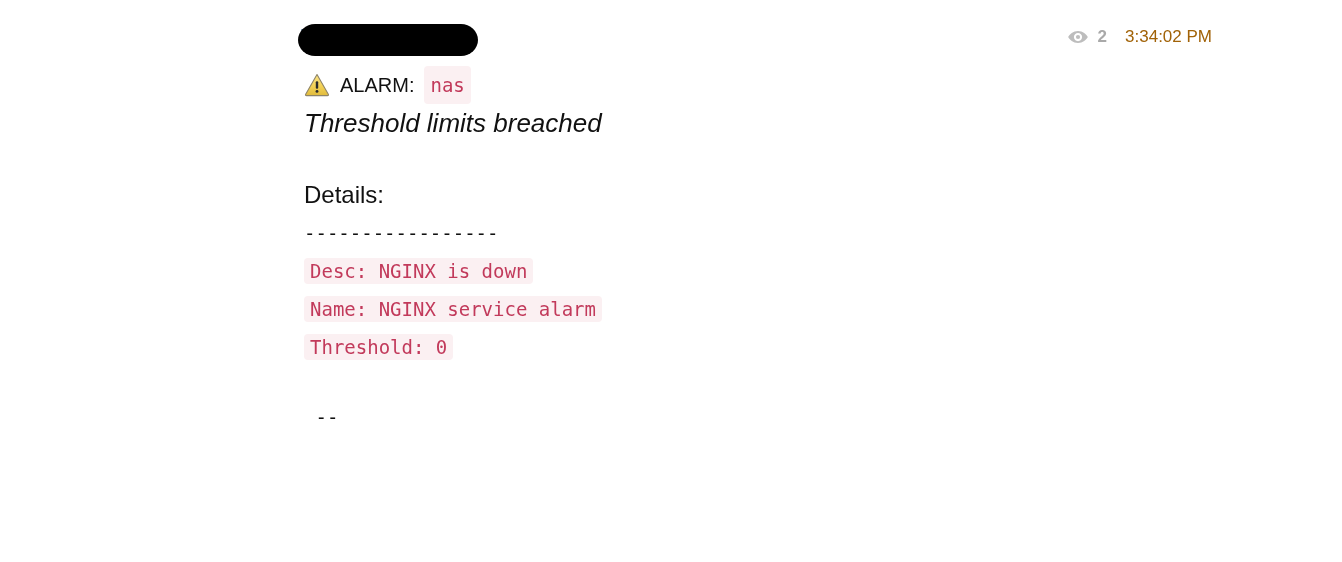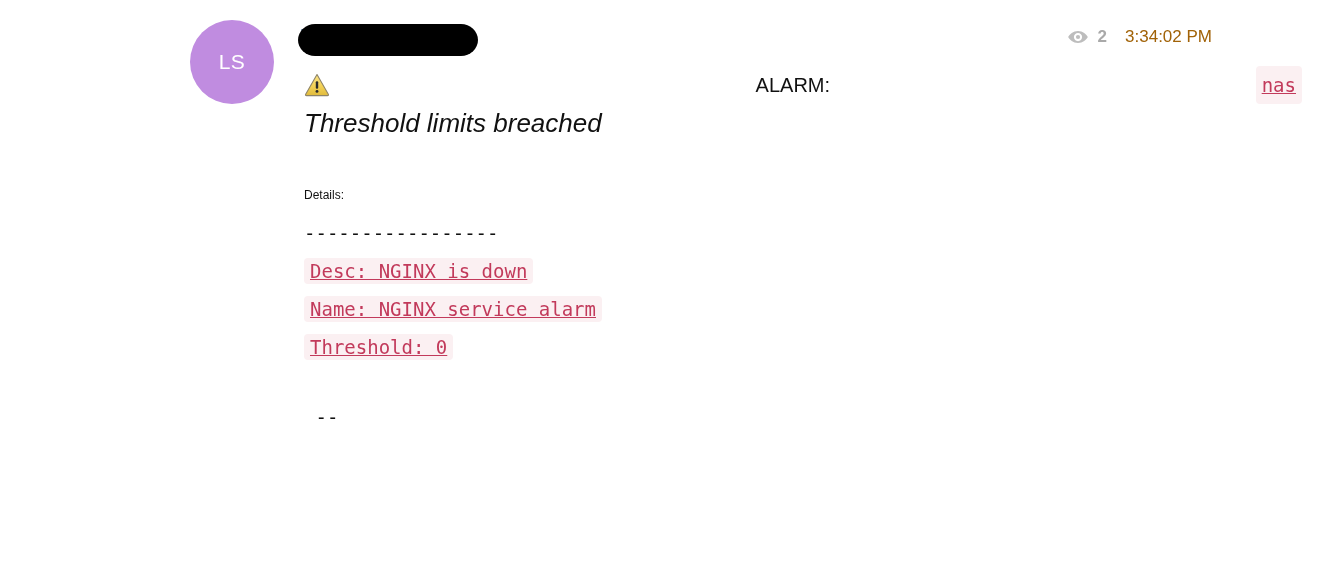--- a/index.html
+++ b/index.html
@@ -100,21 +100,21 @@
 
   
   .body {
     position: absolute;
     left: 304px;
     top: 66px;
     right: 40px;
   }
 
   .line {
-    font-size: 12px;
+    font-size: 24px;
     color: #111111;
     line-height: 38px;
     white-space: pre-wrap;
   }
   .line.mono {
     font-family: "DejaVu Sans Mono", monospace;
     font-size: 19px;
     line-height: 38px;
   }
   .line.italic {
@@ -129,42 +129,40 @@
     height: 32px;
     line-height: 32px;
   }
 
   .alarm-row {
     display: flex;
     align-items: center;
     font-size: 20px;
     line-height: 34px;
     color: #111111;
-    justify-content: space-between;
   }
   .warn-icon {
     display: inline-block;
     width: 26px;
     height: 26px;
     margin-right: 10px;
     line-height: 0;
     flex: 0 0 auto;
   }
   .alarm-label {
     margin-right: 10px;
   }
 
   code, .code {
     font-family: "DejaVu Sans Mono", monospace;
     font-size: 19px;
     color: #c23a5b;
     background: #fbf0f2;
     border-radius: 4px;
     padding: 2px 6px;
-    text-decoration: underline;
   }
 
   .dashes {
     font-family: "DejaVu Sans Mono", monospace;
     font-size: 19px;
     color: #111111;
     letter-spacing: 0px;
     line-height: 38px;
   }
 
@@ -172,23 +170,20 @@
     font-family: "DejaVu Sans Mono", monospace;
     font-size: 19px;
     color: #111111;
   }
 </style>
 </head>
 <body>
 
 <div class="message">
 
-  <div class="avatar">
-    <span>LS</span>
-  </div>
 
   <div class="header">
     <span class="sender-wrap">
       <span class="sender-name">NAS Status</span>
       <span class="redaction"></span>
     </span>
 
     <span class="meta">
       <span class="eye-icon">
         <svg viewBox="0 0 24 24" width="22" height="22" aria-hidden="true">

